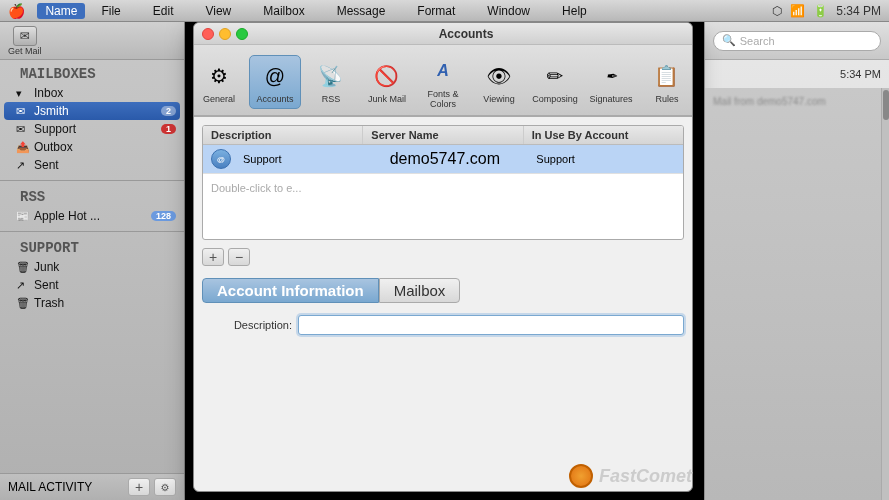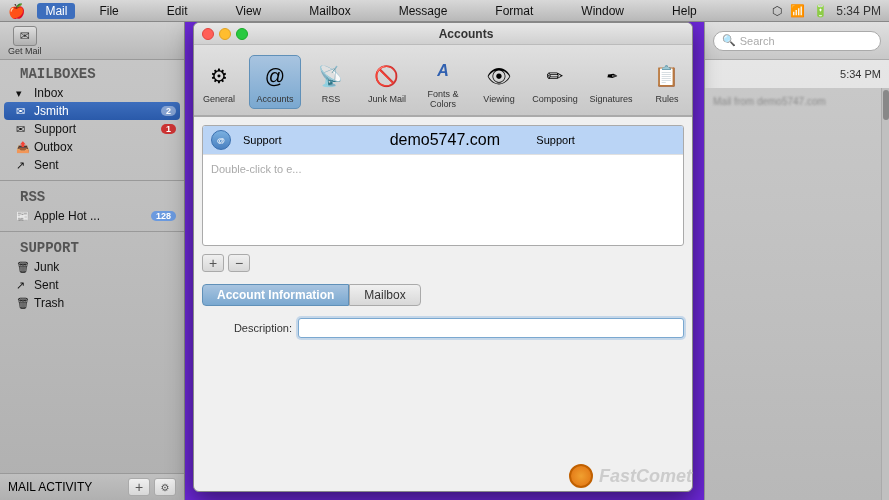--- a/index.html
+++ b/index.html
@@ -23,21 +23,21 @@
       padding: 0 8px;
       border-bottom: 1px solid #888;
       flex-shrink: 0;
     }
     .menu-bar .apple-logo {
       font-size: 14px;
       margin-right: 12px;
       color: #333;
     }
     .menu-bar .menu-item {
-      padding: 0 24px;
+      padding: 0 16px;
       font-size: 12px;
       color: #111;
       font-weight: 500;
     }
     .menu-bar .menu-item.active {
       background: #3d6ebd;
       color: white;
       border-radius: 3px;
       padding: 1px 8px;
     }
@@ -152,21 +152,21 @@
       padding: 4px 8px;
       background: linear-gradient(to bottom, #c0c0c0, #b0b0b0);
       justify-content: space-between;
     }
 
     
     .center-area {
       flex: 1;
       display: flex;
       flex-direction: column;
-      background: #6d28d9;
+      background: #000000;
       position: relative;
     }
 
     
     .accounts-window {
       position: absolute;
       left: 8px;
       top: 0;
       width: 500px;
       height: 470px;
@@ -270,21 +270,21 @@
     .accounts-table-header .col {
       padding: 3px 8px;
       font-size: 11px;
       color: #333;
       font-weight: bold;
       border-right: 1px solid #ccc;
       flex: 1;
     }
     .accounts-table-header .col:last-child { border-right: none; }
     .accounts-table-empty {
-      height: 90px;
+      height: 65px;
       display: flex;
       align-items: flex-start;
       padding: 8px;
     }
     .accounts-table-empty .hint {
       font-size: 11px;
       color: #aaa;
     }
     .accounts-add-remove {
       display: flex;
@@ -303,21 +303,21 @@
       font-size: 14px;
       color: #555;
       cursor: pointer;
     }
     .detail-tabs {
       display: flex;
       margin-bottom: 8px;
     }
     .detail-tab {
       padding: 3px 14px;
-      font-size: 12px;
+      font-size: 15px;
       border: 1px solid #aaa;
       cursor: pointer;
       background: linear-gradient(to bottom, #f0f0f0, #d8d8d8);
       color: #333;
     }
     .detail-tab.active {
       background: linear-gradient(to bottom, #a8c4e0, #7aa8d0);
       border-color: #6090b8;
       color: #fff;
       font-weight: bold;
@@ -476,21 +476,21 @@
       padding: 4px 8px;
       background: #bad4f5;
       border-bottom: 1px solid #e0e0e0;
     }
   </style>
 </head>
 <body>
 
 <div class="menu-bar">
   <span class="apple-logo">🍎</span>
-  <span class="menu-item active">Mail</span>
+  <span class="menu-item active">Name</span>
   <span class="menu-item">File</span>
   <span class="menu-item">Edit</span>
   <span class="menu-item">View</span>
   <span class="menu-item">Mailbox</span>
   <span class="menu-item">Message</span>
   <span class="menu-item">Format</span>
   <span class="menu-item">Window</span>
   <span class="menu-item">Help</span>
   <div class="menu-bar-right">
     <span>⬡</span>
@@ -615,20 +615,25 @@
         <div class="toolbar-btn">
           <div class="tb-icon">📋</div>
           <span class="tb-label">Rules</span>
         </div>
       </div>
 
       <div class="accounts-content">
         <div style="display:flex;flex-direction:column;width:100%;padding:8px;">
 
           <div class="accounts-table">
+            <div class="accounts-table-header">
+              <div class="col">Description</div>
+              <div class="col">Server Name</div>
+              <div class="col">In Use By Account</div>
+            </div>
             <div class="accounts-table-row-with-icon">
               <div class="account-icon">@</div>
               <div class="cell" style="flex:1;padding:0 8px;font-size:11px;">Support</div>
               <div class="cell" style="flex:1;padding:0 8px;font-size:16px;">demo5747.com</div>
               <div class="cell" style="flex:1;padding:0 8px;font-size:11px;">Support</div>
             </div>
             <div class="accounts-table-empty">
               <span class="hint">Double-click to e...</span>
             </div>
           </div>

